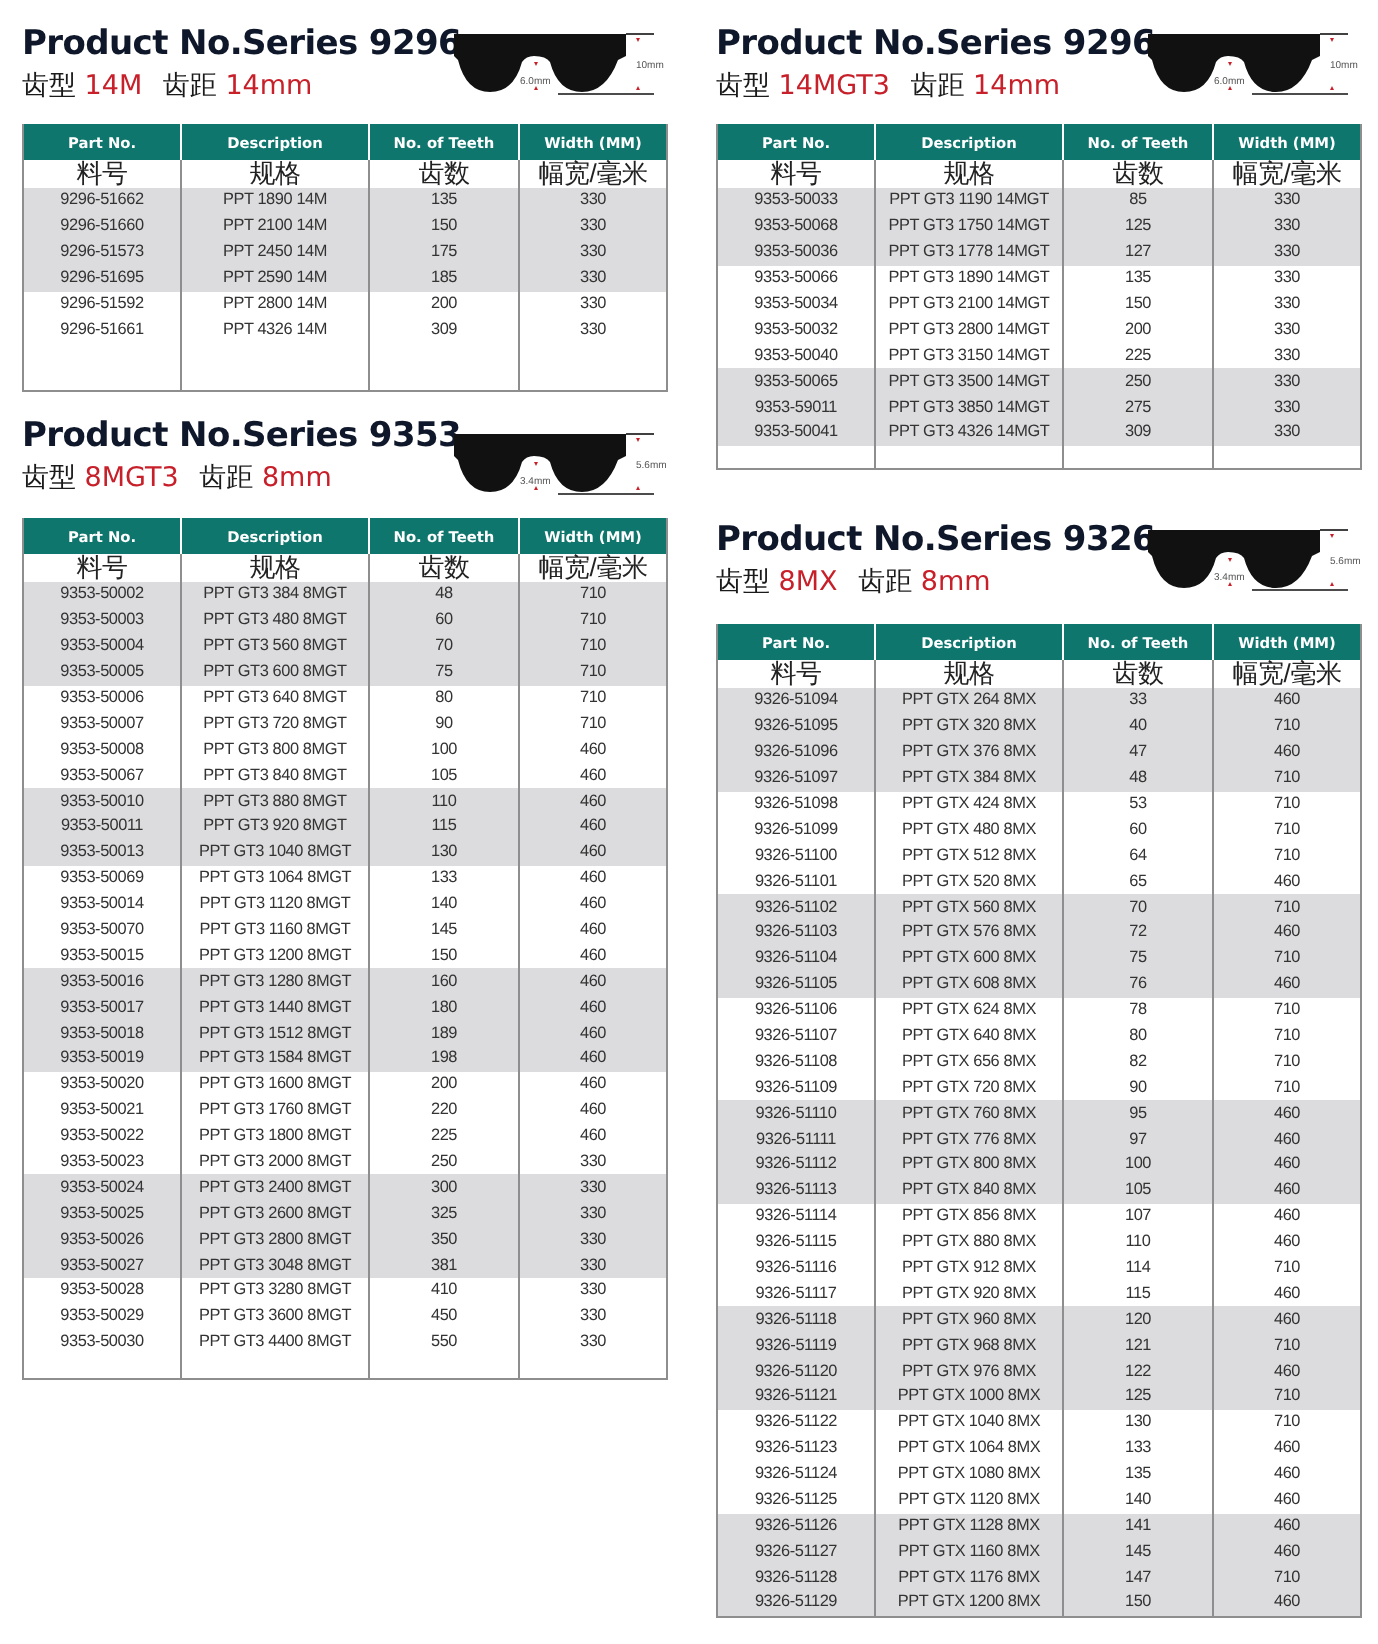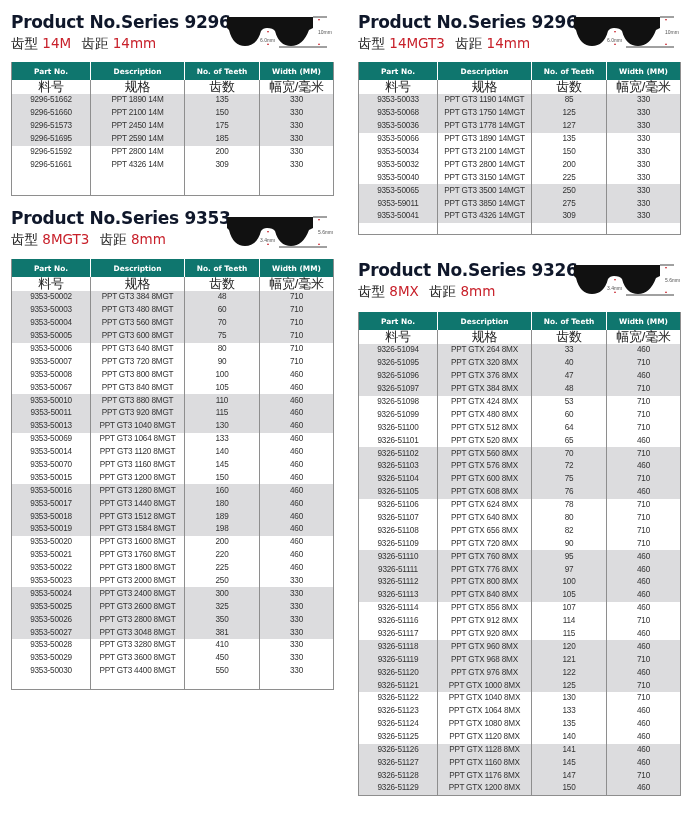--- a/index.html
+++ b/index.html
@@ -631,20 +631,26 @@
           <td>105</td>
           <td>460</td>
         </tr>
         <tr class="">
           <td>9326-51114</td>
           <td>PPT GTX 856  8MX</td>
           <td>107</td>
           <td>460</td>
         </tr>
         <tr class="">
+          <td>9326-51115</td>
+          <td>PPT GTX 880  8MX</td>
+          <td>110</td>
+          <td>460</td>
+        </tr>
+        <tr class="">
           <td>9326-51116</td>
           <td>PPT GTX 912  8MX</td>
           <td>114</td>
           <td>710</td>
         </tr>
         <tr class="">
           <td>9326-51117</td>
           <td>PPT GTX 920  8MX</td>
           <td>115</td>
           <td>460</td>

